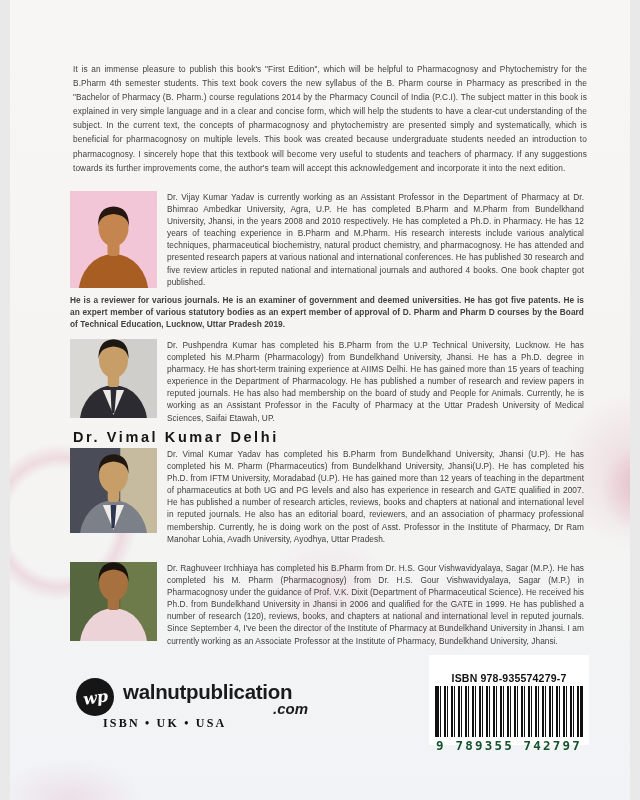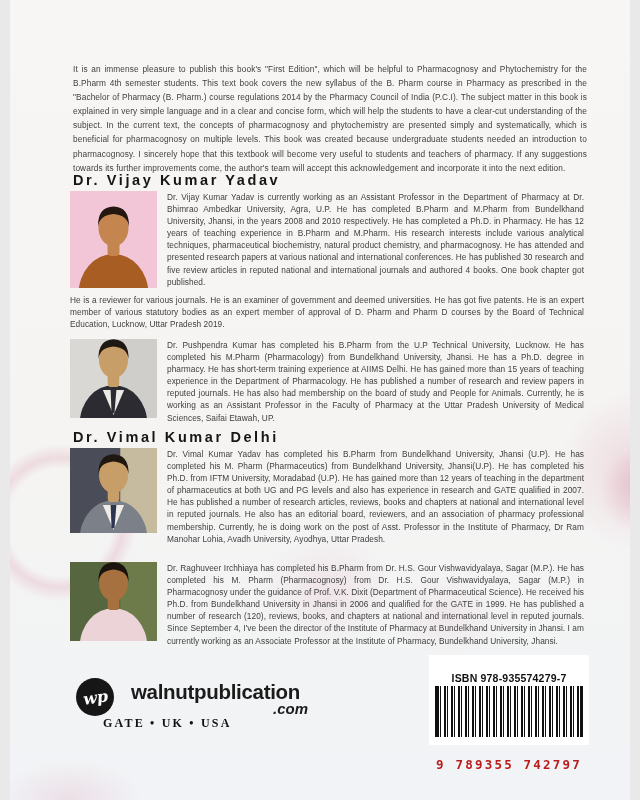--- a/index.html
+++ b/index.html
@@ -31,36 +31,36 @@
     float:left; width:87px; height:97px; margin-right:10px; margin-bottom:3px;
     overflow:hidden;
   }
   .photo svg { width:100%; height:100%; display:block; }
   .ph-s { height:79px; }
   .ph-m { height:85px; }
   .bio {
     font-size:8.3px; line-height:12.1px; text-align:justify;
     color:#414141; letter-spacing:.05px;
   }
-  .bio-extra { clear:left; padding-top:3px; }
+  .bio-extra { clear:left; padding-top:3px;font-weight:bold; }
 
   
   .publisher { left:63px; top:670px; width:300px; }
   .logo-circle {
     position:absolute; left:3px; top:8px; width:38px; height:38px;
     background:var(--logo,#161616); border-radius:50%;
     display:flex; align-items:center; justify-content:center;
   }
   .monogram {
     color:#fff; font-family:"DejaVu Serif", serif; font-style:italic;
     font-weight:700; font-size:16px; transform:rotate(-8deg);
   }
   .wordmark {
     position:absolute; left:50px; top:10px; width:185px;
-    font-size:20.5px; font-weight:700; letter-spacing:-.3px; color:#1b1b1b;text-align:center;
+    font-size:20.5px; font-weight:700; letter-spacing:-.3px; color:#1b1b1b;
   }
   .tld {
     position:absolute; left:50px; top:30px; width:185px; text-align:right;
     font-size:15px; font-weight:700; color:#1b1b1b;font-style:italic;
   }
   .regions {
     position:absolute; left:30px; top:46px; width:190px;
     font-family:"Liberation Serif", serif; font-weight:700;
     font-size:12px; letter-spacing:2.2px; color:#111;
   }
@@ -75,39 +75,38 @@
     letter-spacing:.2px; line-height:13px;margin-top:16px;
   }
   .bars {
     height:51px; margin-top:1px;
     border-left:2px solid #101010; border-right:2px solid #101010;
     background:repeating-linear-gradient(90deg,
       #101010 0 2px, #fff 2px 3px, #101010 3px 4px, #fff 4px 7px,
       #101010 7px 9px, #fff 9px 10px, #101010 10px 11px, #fff 11px 14px);
   }
   .digits {
-    text-align:center; font-size:12.5px; font-weight:700; color:#b91c1c;
-    letter-spacing:2.2px; line-height:18px; font-family:"DejaVu Sans Mono", monospace;margin-top:19px;
+    text-align:center; font-size:12.5px; font-weight:700; color:#14532d;
+    letter-spacing:2.2px; line-height:18px; font-family:"DejaVu Sans Mono", monospace;
   }
 </style>
 </head>
 <body>
 
 <div class="page" style="--wm: #c44d74; --logo: #161616;">
 
   <div class="wm wm-blob" style="left:520px;top:360px;width:210px;height:220px;opacity:.16"></div>
   <div class="wm wm-blob" style="left:575px;top:430px;width:110px;height:120px;opacity:.22"></div>
   <div class="wm wm-ring" style="left:-55px;top:415px;width:210px;height:215px;opacity:.15"></div>
   <div class="wm wm-blob" style="left:225px;top:515px;width:185px;height:150px;opacity:.10"></div>
   <div class="wm wm-blob" style="left:-40px;top:745px;width:200px;height:110px;opacity:.12"></div>
   <div class="wm wm-blob" style="left:360px;top:560px;width:150px;height:110px;opacity:.08"></div>
 
   <p class="abs intro" style="top:62px">It is an immense pleasure to publish this book's "First Edition", which will be helpful to Pharmacognosy and Phytochemistry for the B.Pharm 4th semester students. This text book covers the new syllabus of the B. Pharm course in Pharmacy as prescribed in the "Bachelor of Pharmacy (B. Pharm.) course regulations 2014 by the Pharmacy Council of India (P.C.I). The subject matter in this book is explained in very simple language and in a clear and concise form, which will help the students to have a clear-cut understanding of the subject. In the current text, the concepts of pharmacognosy and phytochemistry are presented simply and systematically, which is beneficial for pharmacognosy on multiple levels. This book was created because undergraduate students needed an introduction to pharmacognosy. I sincerely hope that this textbook will become very useful to students and teachers of pharmacy. If any suggestions towards its further improvements come, the author's team will accept this acknowledgement and incorporate it into the next edition.</p>
 
-  <h2 class="abs author-h" style="top:172px">Dr. Vijay Kumar Yadav</h2>
   <div class="abs section" style="top:191px">
     <div class="photo" style="--bg: #f2c6d6; --bg2: #f2c6d6; --skin: #c5854e; --hair: #241710; --shirt: #a85e22; --collar: #a85e22; --tie: #a85e22;">
       <svg viewBox="0 0 90 97" preserveAspectRatio="xMidYMax slice">
         <rect width="90" height="97" style="fill:var(--bg)"></rect>
           <rect x="52" width="38" height="97" style="fill:var(--bg2)"></rect>
         <ellipse cx="45" cy="103" rx="35" ry="40" style="fill:var(--shirt)"></ellipse>
         <polygon points="34,68 56,68 45,94" style="fill:var(--collar)"></polygon>
         <polygon points="42,68 48,68 46,92 43,92" style="fill:var(--tie)"></polygon>
         <rect x="39" y="50" width="12" height="15" rx="4" style="fill:var(--skin)"></rect>
         <ellipse cx="45" cy="37" rx="15" ry="18.5" style="fill:var(--skin)"></ellipse>
@@ -166,21 +165,21 @@
     </div>
     <p class="bio">Dr. Raghuveer Irchhiaya has completed his B.Pharm from Dr. H.S. Gour Vishwavidyalaya, Sagar (M.P.). He has completed his M. Pharm (Pharmacognosy) from Dr. H.S. Gour Vishwavidyalaya, Sagar (M.P.) in Pharmacognosy under the guidance of Prof. V.K. Dixit (Department of Pharmaceutical Science). He received his Ph.D. from Bundelkhand University in Jhansi in 2006 and qualified for the GATE in 1999. He has published a number of research (120), reviews, books, and chapters at national and international level in reputed journals. Since September 4, I've been the director of the Institute of Pharmacy at Bundelkhand University in Jhansi. I am currently working as an Associate Professor at the Institute of Pharmacy, Bundelkhand University, Jhansi.</p>
   </div>
 
   <div class="abs publisher">
     <div class="logo-circle">
       <span class="monogram">wp</span>
     </div>
     <div class="wordmark">walnutpublication</div>
     <div class="tld">.com</div>
-    <div class="regions">GATE  •  UK  •  USA</div>
+    <div class="regions">ISBN  •  UK  •  USA</div>
   </div>
 
   <div class="abs isbn-box">
     <div class="isbn-label">ISBN 978-935574279-7</div>
     <div class="bars"></div>
     <div class="digits">9 789355 742797</div>
   </div>
 
 </div>
 

